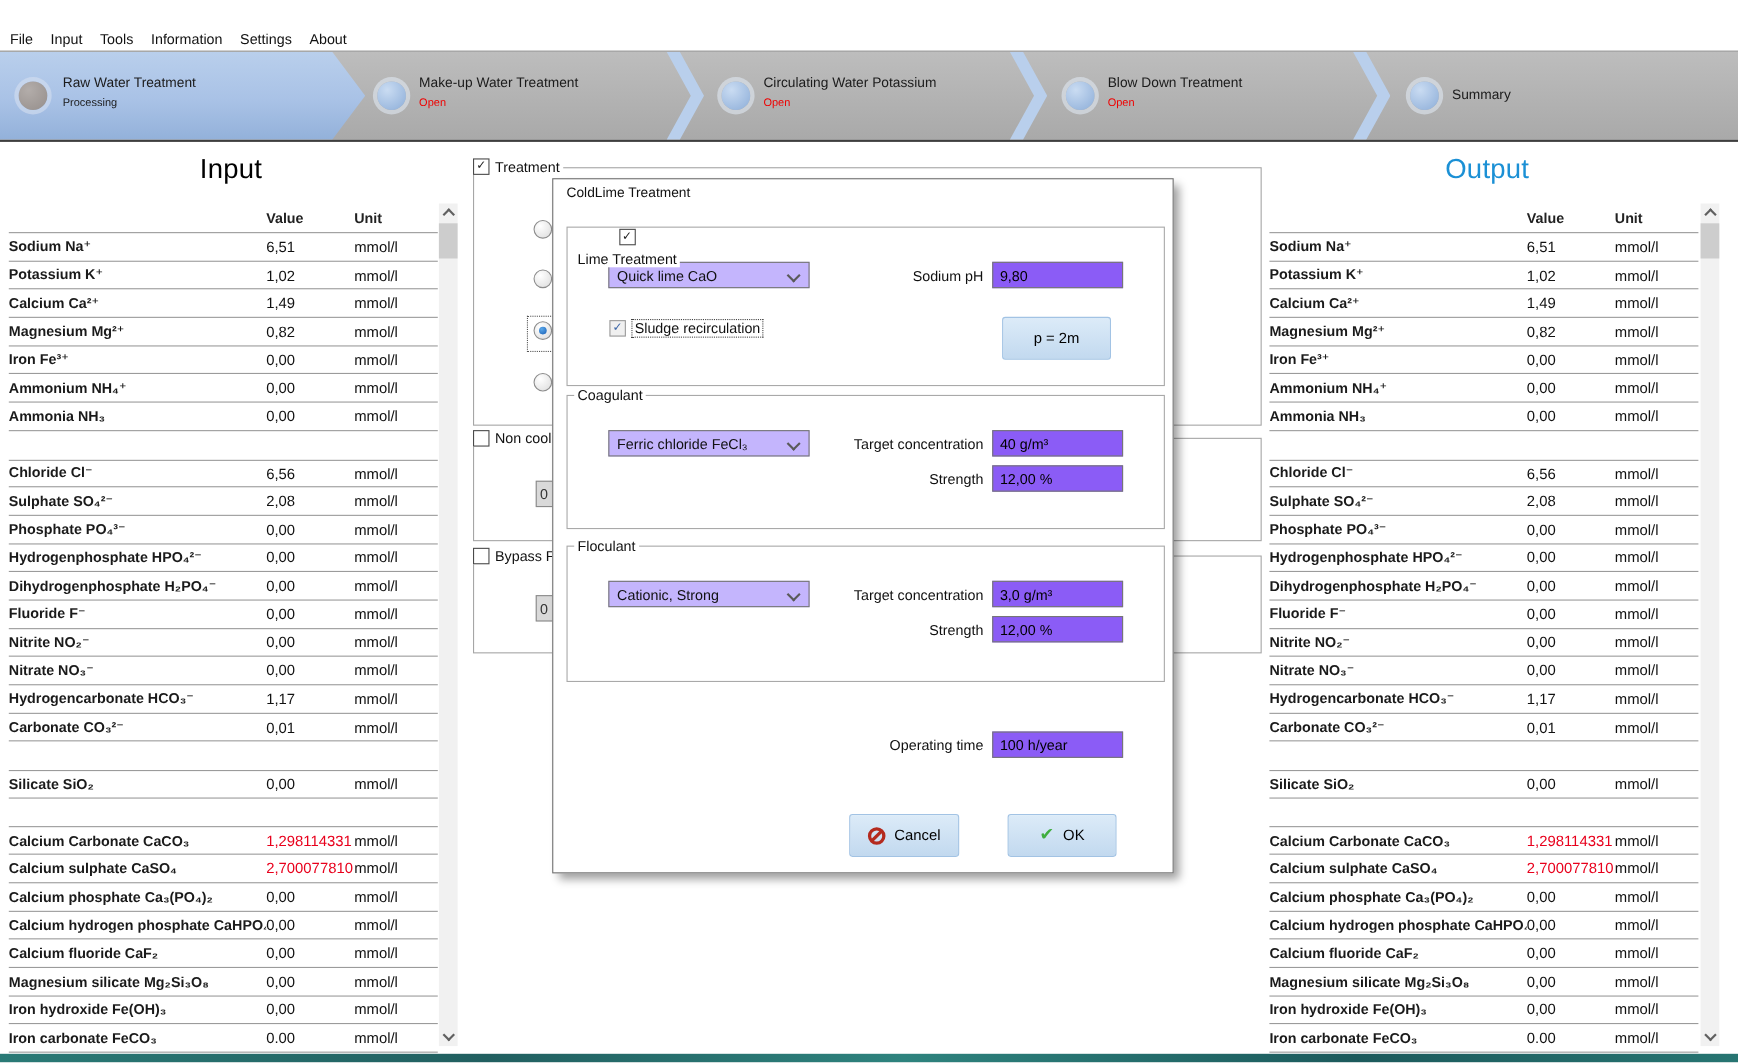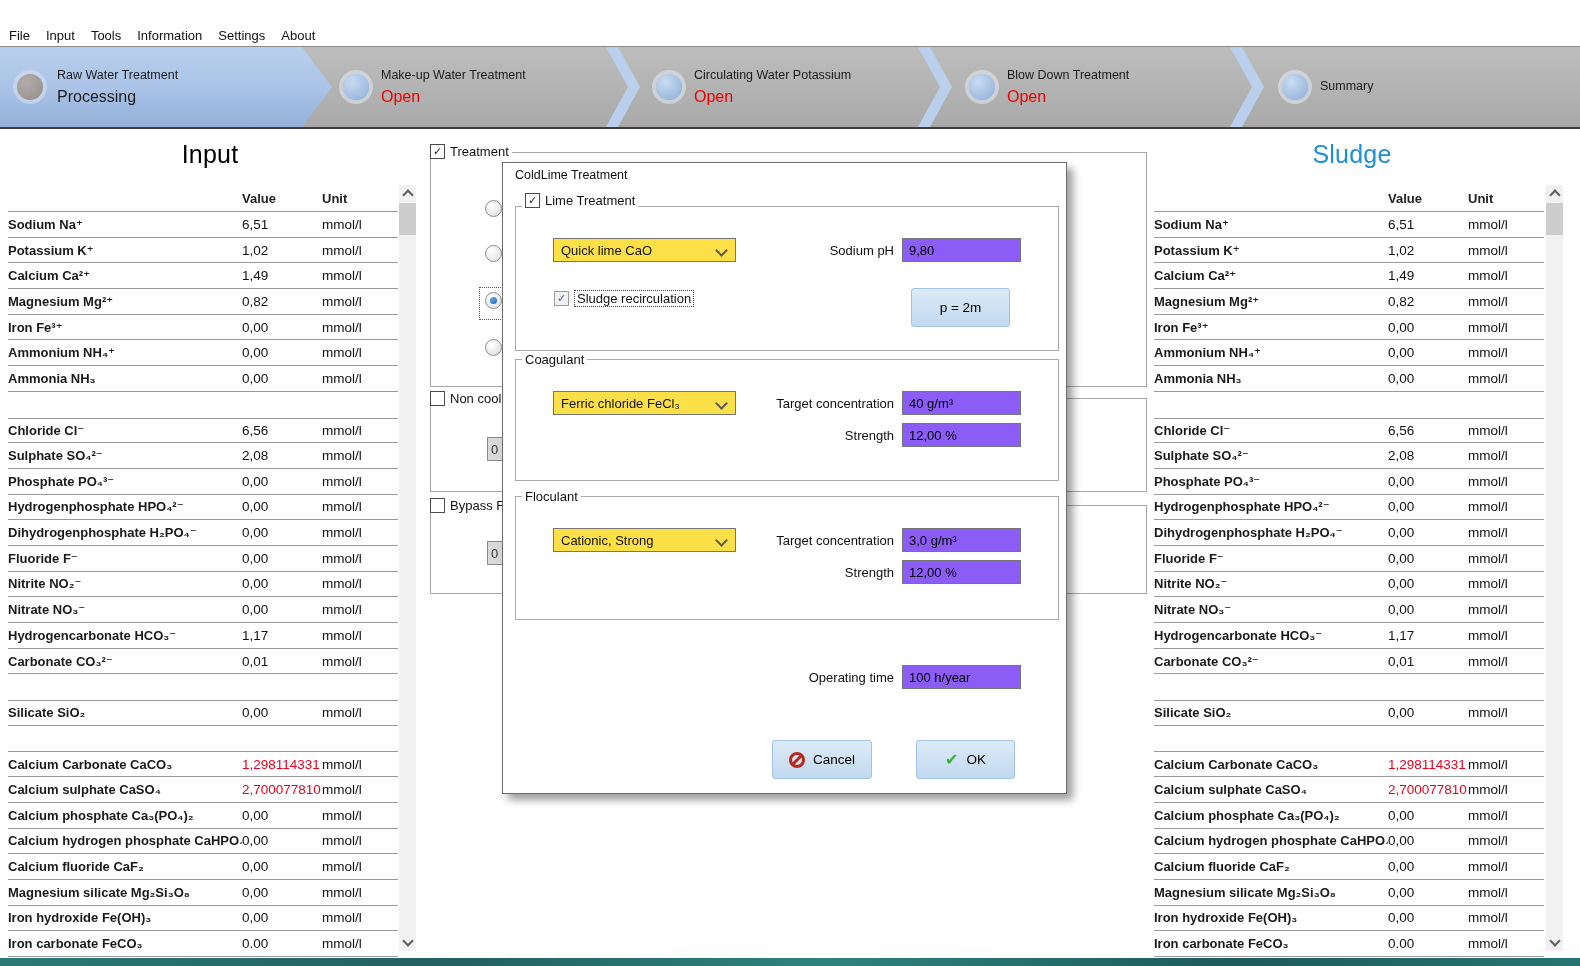--- a/index.html
+++ b/index.html
@@ -29,21 +29,21 @@
   .step1-shape{position:absolute;left:0;top:0;width:332px;height:80px;
           background:linear-gradient(180deg,#b9cfec 0%,#a9c2e6 55%,#93b1da 100%);
           clip-path:polygon(0 0,302px 0,332px 50%,302px 100%,0 100%);}
   .sep{position:absolute;top:0;width:34px;height:80px;background:#b9cfec;
        clip-path:polygon(0 0,12px 0,34px 50%,12px 100%,0 100%,22px 50%);}
   .sep2{left:606px}.sep3{left:918px}.sep4{left:1230px}
   .step-circle{position:absolute;width:26px;height:26px;border-radius:50%;}
   .circle-blue{background:radial-gradient(circle at 35% 30%,#cadcf2,#8cadd8);box-shadow:0 0 0 4px rgba(228,237,248,.55);}
   .circle-gray{background:radial-gradient(circle at 35% 30%,#b3adaa,#958e8b);box-shadow:0 0 0 4px rgba(214,224,240,.6);}
   .step-title{position:absolute;font-size:12.5px;color:#1b1b1b;white-space:nowrap;}
-  .step-sub{position:absolute;font-size:16px;white-space:nowrap;}
+  .step-sub{position:absolute;font-size:10px;white-space:nowrap;}
   .sub-red{color:#ef0000;}
   .sub-dark{color:#1b1b1b;}
 
   
   .panel-title{position:absolute;font-size:25px;letter-spacing:.2px;}
   #input-title{left:0;top:140px;width:420px;text-align:center;color:#000;}
   #output-title{left:1150px;top:140px;width:404px;text-align:center;color:#1b90d5;}
   .wtable{position:absolute;top:185px;}
   #input-table{left:8px;width:390px;}
   #output-table{left:1154px;width:390px;}
@@ -92,24 +92,24 @@
   
   .dialog{position:absolute;left:502px;top:162px;width:563px;height:630px;background:#fff;
           border:1px solid #6e6e6e;box-shadow:6px 6px 8px rgba(0,0,0,.38);z-index:5;}
   .dlg-title{position:absolute;left:12px;top:5px;font-size:12.5px;color:#101010;}
   .dlg-group{position:absolute;left:12px;width:542px;border:1px solid #a9a9a9;}
   #lime-group{top:43px;height:143px;}
   #coag-group{top:196px;height:120px;}
   #floc-group{top:333px;height:122px;}
   .dlg-group-label{position:absolute;background:#fff;padding:0 3px;font-size:13px;display:flex;
                    align-items:center;gap:5px;z-index:6;}
-  #lime-label{left:19px;top:30px;}
+  #lime-label{left:19px;top:45px;flex-direction:column;}
   #coag-label{left:19px;top:189px;}
   #floc-label{left:19px;top:326px;}
-  .combo{position:absolute;left:50px;width:183px;height:24px;border:1px solid #767676;background:#fde047;
+  .combo{position:absolute;left:50px;width:183px;height:24px;border:1px solid #767676;background:#c4b5fd;
          display:flex;align-items:center;padding-left:7px;font-size:13px;box-sizing:border-box;}
   #combo-lime{top:75px}#combo-coag{top:228px}#combo-floc{top:365px}
   .combo-arrow{position:absolute;right:9px;top:7px;width:7px;height:7px;border-left:2px solid #5a5a5a;
          border-bottom:2px solid #5a5a5a;transform:rotate(-45deg);}
   .dlg-label{position:absolute;left:180px;width:211px;text-align:right;font-size:13px;color:#101010;white-space:nowrap;}
   #lbl-ph{top:80px}#lbl-coag-tc{top:233px}#lbl-coag-st{top:265px}
   #lbl-floc-tc{top:370px}#lbl-floc-st{top:402px}#lbl-optime{top:507px}
   .dlg-input{position:absolute;left:399px;width:119px;height:24px;border:1px solid #767676;
          font-size:13px;padding:0 0 0 6px;box-sizing:border-box;font-family:inherit;color:#000;background:#8b5cf6;}
   #inp-ph{top:75px}#inp-coag-tc{top:228px}#inp-coag-st{top:260px}
@@ -346,21 +346,21 @@
   <div class="vscroll" id="input-scroll">
     <span class="sb-btn up">
         <span class="chev chev-up"></span>
       </span>
     <span class="sb-thumb"></span>
     <span class="sb-btn down">
         <span class="chev chev-down"></span>
       </span>
   </div>
 
-  <div class="panel-title" id="output-title">Sludge</div>
+  <div class="panel-title" id="output-title">Output</div>
   <div class="wtable" id="output-table">
     <div class="thead">
       <span class="c-label"></span>
       <span class="c-value">Value</span>
       <span class="c-unit">Unit</span>
     </div>
     <div>
         <div class="trow">
     <span class="c-label">Sodium Na⁺</span>
     <span class="c-value">6,51</span>

